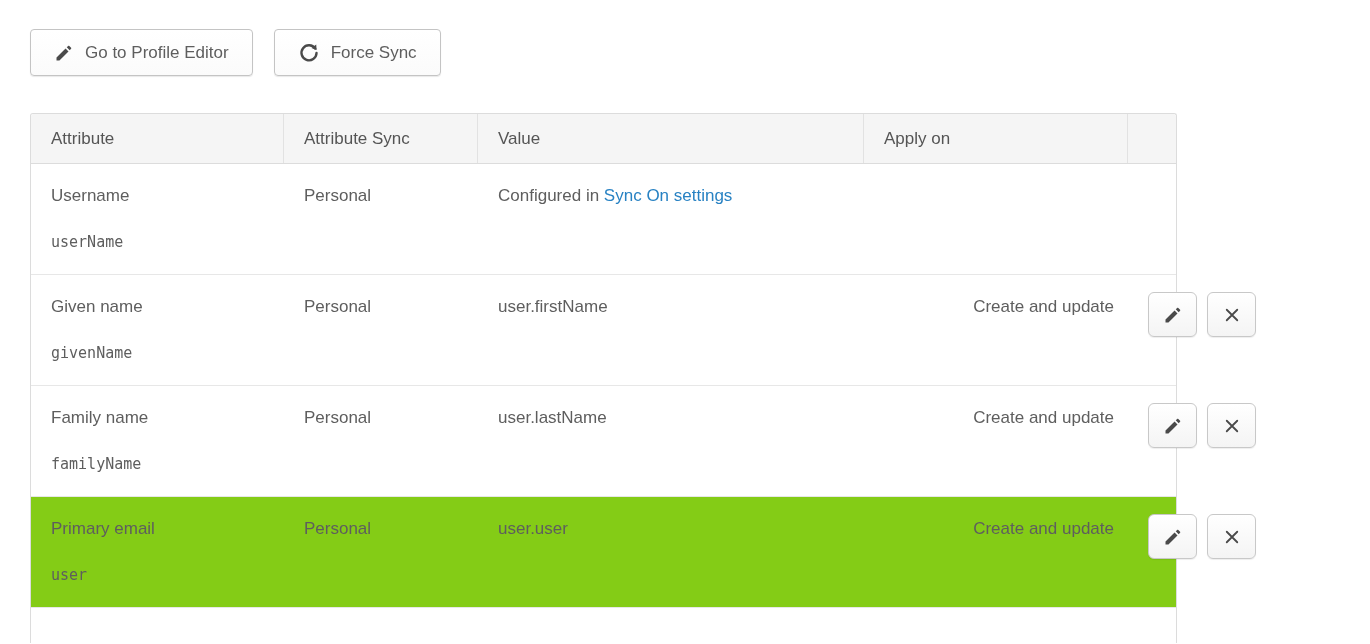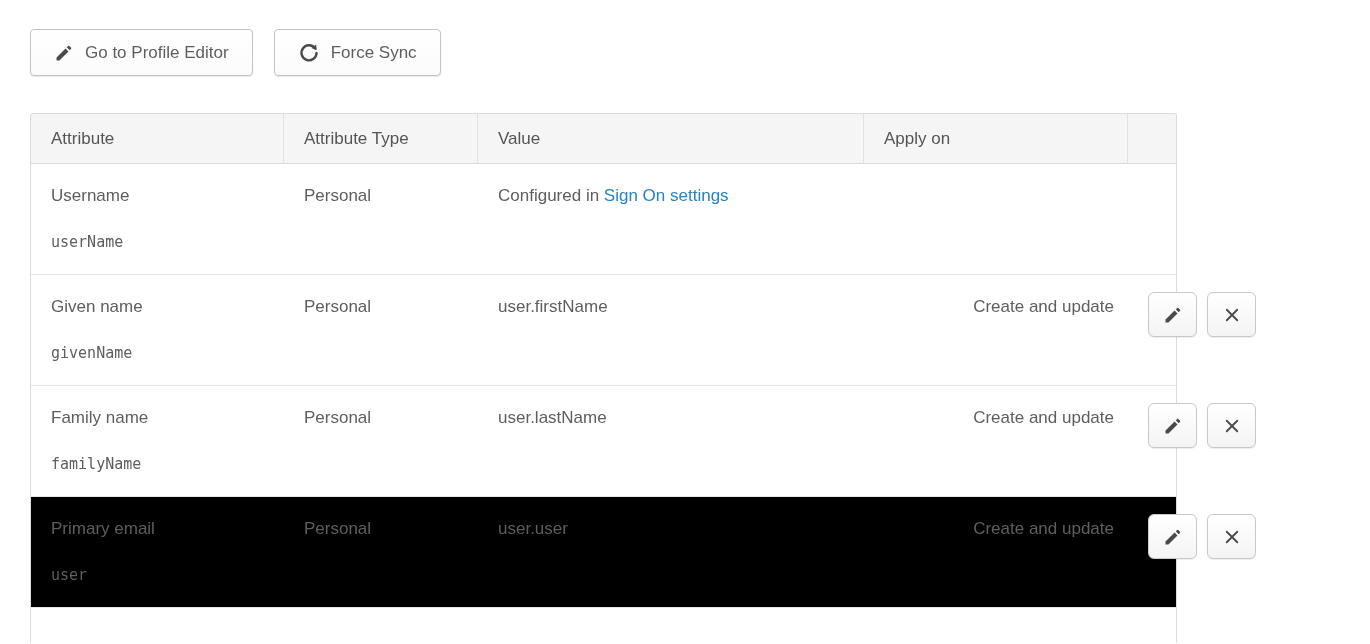--- a/index.html
+++ b/index.html
@@ -69,21 +69,21 @@
   .col-value { width: 386px; flex: 0 0 386px; }
   .col-apply { width: 264px; flex: 0 0 264px; text-align: right; }
   .col-act   { flex: 1 1 auto; }
 
   .row {
     display: flex;
     height: 111px;
     border-bottom: 1px solid #e7e7e7;
     background: #ffffff;
   }
-  .row.highlight { background: #000000; }
+  .row.highlight { background: #84cc16; }
   .row.partial { height: 35px; border-bottom: none; }
   .td { padding: 22px 14px 0 20px; font-size: 17px; color: #5e5e5e; }
   .attr-name { font-size: 17px; color: #5e5e5e; }
   .attr-var {
     margin-top: 27px;
     font-family: "DejaVu Sans Mono", monospace;
     font-size: 15px;
     color: #5e5e5e;
   }
   .link { color: #2882c3; text-decoration: none; cursor: pointer; }
@@ -122,35 +122,35 @@
       </svg>
     </span>
     <span>Force Sync</span>
   </button>
 </div>
 
 <div class="attr-table">
 
   <div class="thead">
     <div class="th col-attr">Attribute</div>
-    <div class="th col-type">Attribute Type</div>
+    <div class="th col-type">Attribute Sync</div>
     <div class="th col-value">Value</div>
     <div class="th col-apply">Apply on</div>
     <div class="th col-act"></div>
   </div>
 
   <div class="row">
     <div class="td col-attr">
       <div class="attr-name">Username</div>
       <div class="attr-var">userName</div>
     </div>
     <div class="td col-type">Personal</div>
     <div class="td col-value">
       <span>Configured in</span>
-      <a class="link">Sign On settings</a>
+      <a class="link">Sync On settings</a>
     </div>
     <div class="td col-apply"></div>
     <div class="td col-act"></div>
   </div>
 
   <div class="row">
     <div class="td col-attr">
       <div class="attr-name">Given name</div>
       <div class="attr-var">givenName</div>
     </div>

